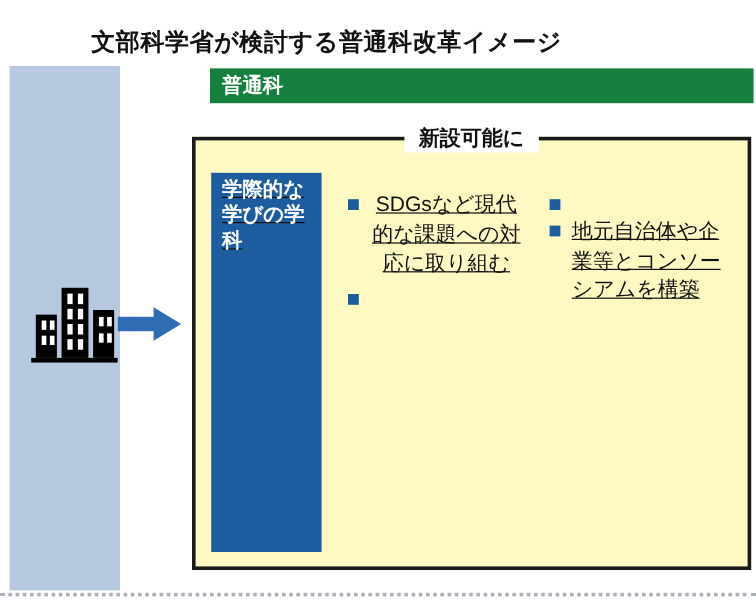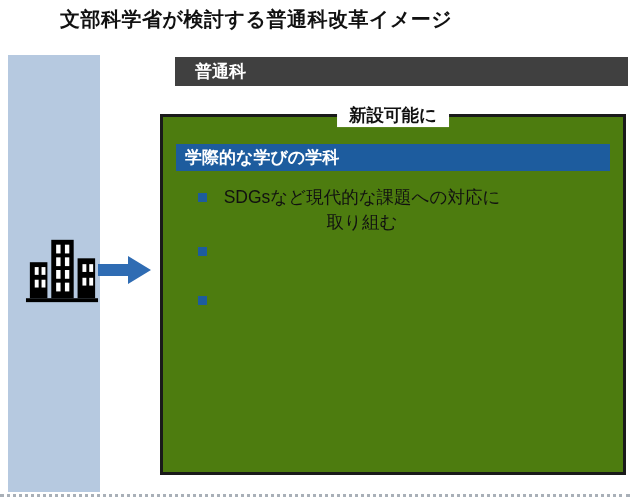--- a/index.html
+++ b/index.html
@@ -1,50 +1,51 @@
 <!DOCTYPE html>
 <html><head>
 <meta charset="utf-8">
 <style>
   html,body{margin:0;padding:0;}
   body{
     width:630px;height:500px;position:relative;background:#ffffff;overflow:hidden;
     font-family:"Liberation Sans","DejaVu Sans",sans-serif;color:#111;
   }
   .title{
-    position:absolute;top:6px;left:60px;margin:0;
+    position:absolute;top:6px;left:60px;margin:16px;
     font-size:20px;font-weight:bold;letter-spacing:.5px;
   }
   .left-col{
     position:absolute;left:8px;top:55px;width:92px;height:437px;
     background:#b6c9e0;
   }
   .building{
     position:absolute;left:17px;top:182px;width:74px;height:66px;
   }
   .arrow{
     position:absolute;left:98px;top:254px;width:54px;height:32px;
   }
   .gc-bar{
     position:absolute;left:175px;top:57px;width:453px;box-sizing:border-box;
-    background:#404040;color:#ffffff;font-weight:bold;font-size:17px;
-    padding:3px 20px;
+    background:#15803d;color:#ffffff;font-weight:bold;font-size:17px;
+    padding:3px 10px;
   }
   .box{
     position:absolute;left:160px;top:114px;width:466px;height:361px;
-    box-sizing:border-box;border:3px solid #1a1a1a;background:#4d7c0f;
+    box-sizing:border-box;border:3px solid #1a1a1a;background:#fef9c3;
   }
   .box-label{
     position:absolute;top:0;left:50%;transform:translate(-50%,-58%);
     background:#ffffff;padding:0 12px;font-weight:bold;font-size:17.5px;
     white-space:nowrap;
   }
   .box-content{
-    display:flex;flex-direction:column;height:100%;box-sizing:border-box;
+    display:flex;flex-direction:row;height:100%;box-sizing:border-box;
     padding:27px 13px 12px 13px;
+    text-decoration:underline;
   }
   .sec-bar{
     background:#1d5c9e;color:#ffffff;font-weight:bold;font-size:17px;
     padding:3px 9px;line-height:1.25;
   }
   .sec-bar.last{margin-top:auto;}
   .bullets{margin:9px 0 13px 20px;padding:0;list-style:none;}
   .bullet{
     display:flex;align-items:flex-start;margin:5px 0;
     font-size:17.5px;line-height:1.4;
@@ -117,18 +118,22 @@
       </li>
       <li class="bullet">
         <span class="sq"></span>
       </li>
     </ul>
 
     <ul class="bullets">
       <li class="bullet">
         <span class="sq"></span>
       </li>
+      <li class="bullet">
+        <span class="sq"></span>
+        <span class="btext w2">地元自治体や企業等とコンソーシアムを構築</span>
+      </li>
     </ul>
 
   </div>
 </div>
 
 <div class="bottom-dots"></div>
 
 </body></html>

